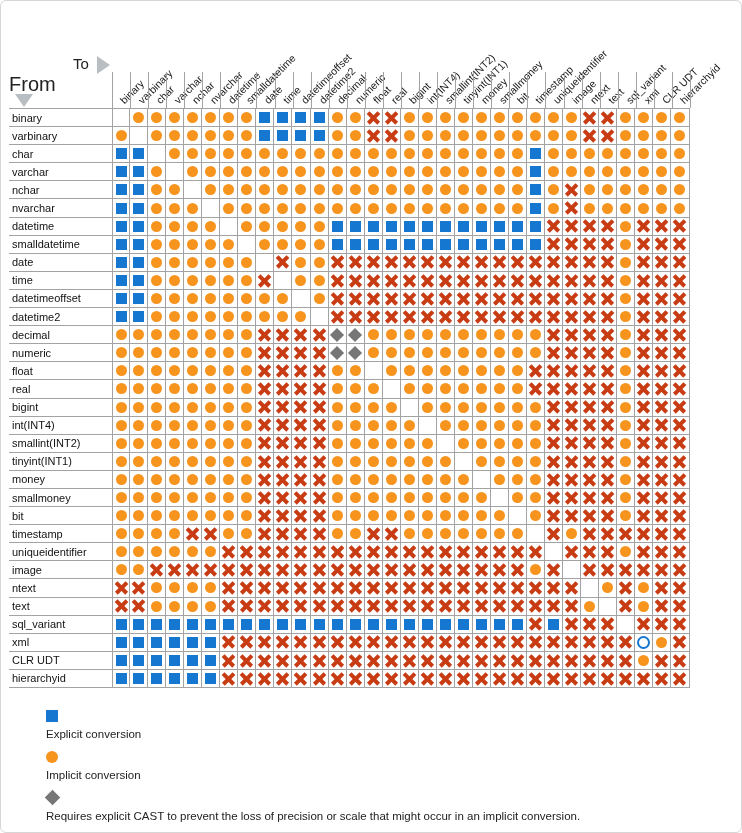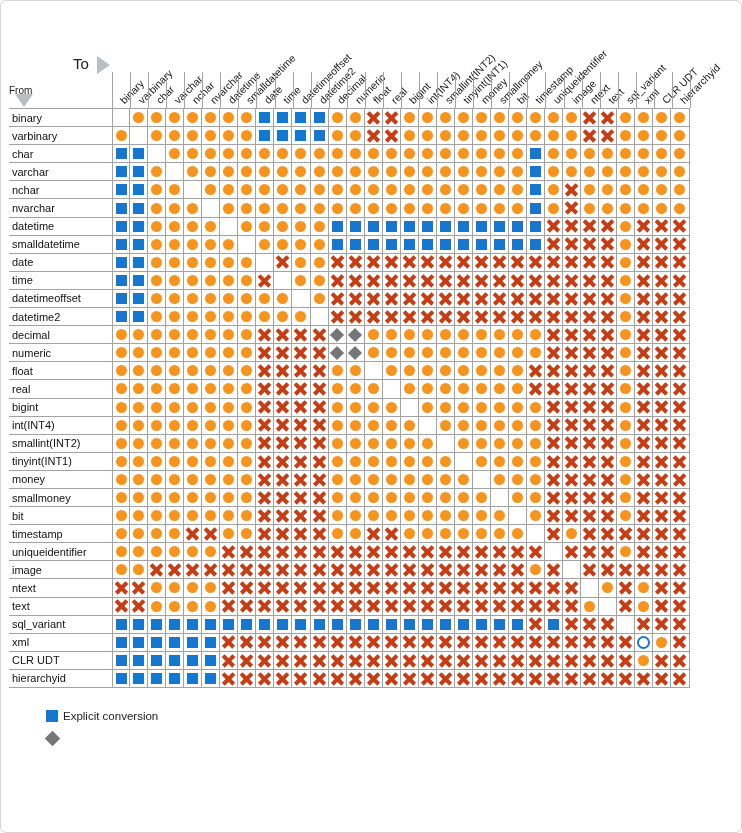--- a/index.html
+++ b/index.html
@@ -1,20 +1,20 @@
 <!DOCTYPE html>
 <html style="--blue: #1577D0; --orange: #F7941E; --red: #C83C14; --gray: #767676;"><head>
 <meta charset="utf-8">
 <style>
   html,body{margin:0;padding:0;background:#fff;font-family:"Liberation Sans",sans-serif;}
   .page{position:absolute;left:0;top:0;width:740px;height:831px;border:1px solid #d6d6d6;
         border-radius:6px;background:#fff;overflow:hidden;}
   
   .to-label{position:absolute;left:72px;top:54px;font-size:15px;color:#222;}
-  .from-label{position:absolute;left:8px;top:84px;font-size:10px;color:#222;}
+  .from-label{position:absolute;left:8px;top:72px;font-size:20px;color:#222;}
   .tri-right{position:absolute;left:96px;top:55px;width:0;height:0;
              border-left:13px solid #b9bec2;border-top:9px solid transparent;border-bottom:9px solid transparent;}
   .tri-down{position:absolute;left:14px;top:93px;width:0;height:0;
             border-top:13px solid #b9bec2;border-left:9px solid transparent;border-right:9px solid transparent;}
   
   .colhead{position:absolute;font-size:10.5px;color:#1a1a1a;white-space:nowrap;
            transform:rotate(-45deg);transform-origin:0 100%;}
   .tick{position:absolute;top:71px;height:36px;width:1px;background:#a3a3a3;}
   
   .grid{position:absolute;left:8px;top:107px;display:grid;border-top:1px solid #a3a3a3;}
@@ -27,21 +27,21 @@
   .g-E{width:11px;height:11px;background:var(--blue);}
   .g-I{width:11px;height:11px;border-radius:50%;background:var(--orange);}
   .g-D{width:10px;height:10px;background:var(--gray);transform:rotate(45deg);}
   .g-O{width:9px;height:9px;border-radius:50%;border:2px solid var(--blue);background:#fff;box-sizing:content-box;}
   .g-X{position:relative;width:13px;height:13px;}
   .g-X::before,.g-X::after{content:"";position:absolute;left:-1px;top:4.7px;width:15px;height:3.6px;
         background:var(--red);}
   .g-X::before{transform:rotate(45deg);} .g-X::after{transform:rotate(-45deg);}
   
   .legend{position:absolute;left:45px;top:708px;width:660px;}
-  .leg-item{display:flex;align-items:flex-start;margin-bottom:9px;}
+  .leg-item{display:flex;align-items:flex-start;margin-bottom:9px;flex-direction:column;}
   .leg-sym{width:17px;flex:0 0 17px;display:flex;justify-content:flex-start;margin-top:1px;}
   .leg-txt{font-size:11.5px;color:#222;line-height:14px;white-space:pre-line;}
   .sym-E{width:12px;height:12px;background:var(--blue);}
   .sym-I{width:12px;height:12px;border-radius:50%;background:var(--orange);}
   .sym-D{width:11px;height:11px;background:var(--gray);transform:rotate(45deg);margin-left:1px;}
   .sym-O{width:9px;height:9px;border-radius:50%;border:2px solid var(--blue);background:#fff;}
   .sym-X{position:relative;width:14px;height:13px;}
   .sym-X::before,.sym-X::after{content:"";position:absolute;left:0;top:4.7px;width:15px;height:3.8px;background:var(--red);}
   .sym-X::before{transform:rotate(45deg);} .sym-X::after{transform:rotate(-45deg);}
 </style>
@@ -3176,17 +3176,24 @@
     </div>
   <div class="legend" id="legend">
       <div class="leg-item">
         <span class="leg-sym">
           <span class="sym-E"></span>
         </span>
         <span class="leg-txt">Explicit conversion</span>
       </div>
       <div class="leg-item">
         <span class="leg-sym">
+          <span class="sym-I"></span>
+        </span>
+        <span class="leg-txt">Implicit conversion</span>
+      </div>
+      <div class="leg-item">
+        <span class="leg-sym">
           <span class="sym-D"></span>
         </span>
+        <span class="leg-txt">Requires explicit CAST to prevent the loss of precision or scale that might occur in an implicit conversion.</span>
       </div>
     </div>
 </div>
 
 </body></html>

